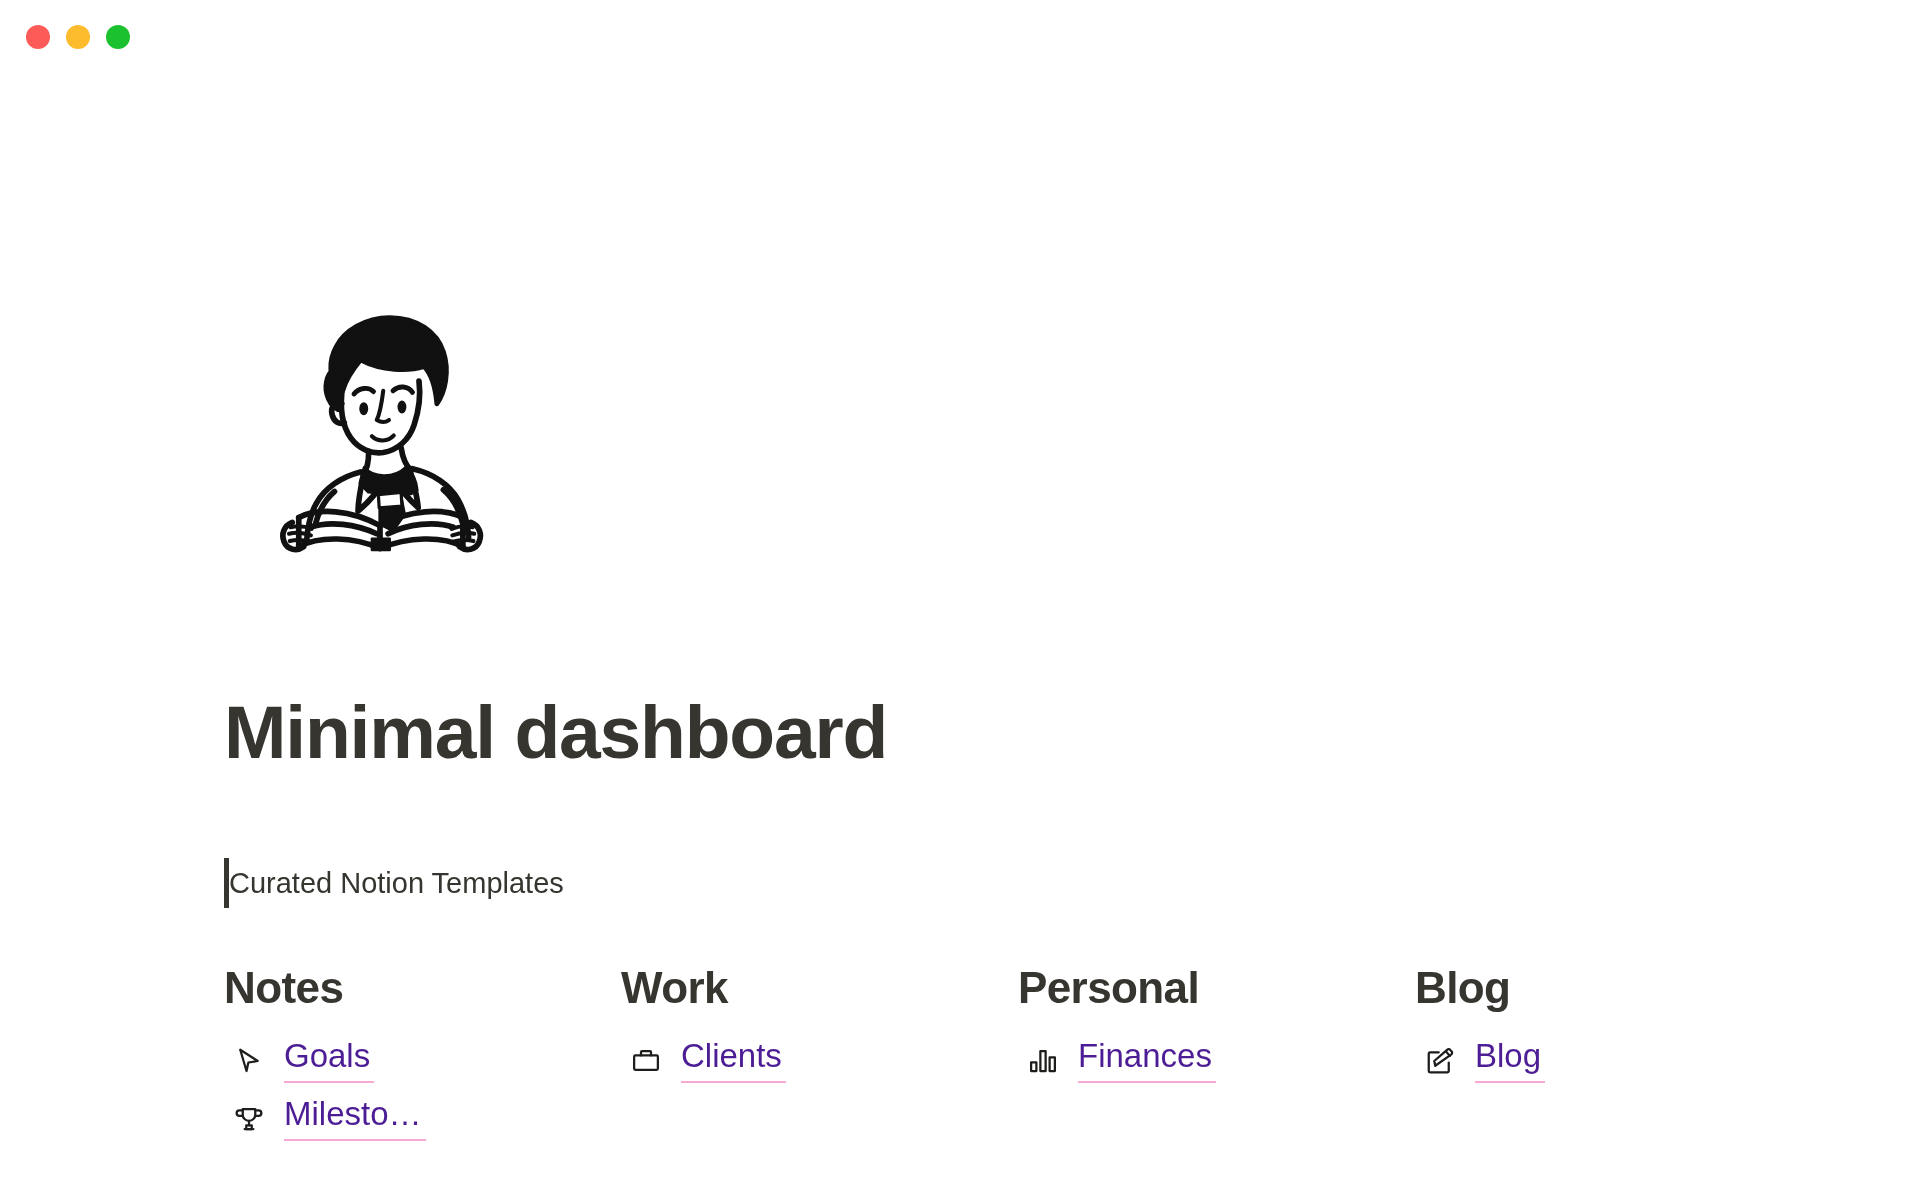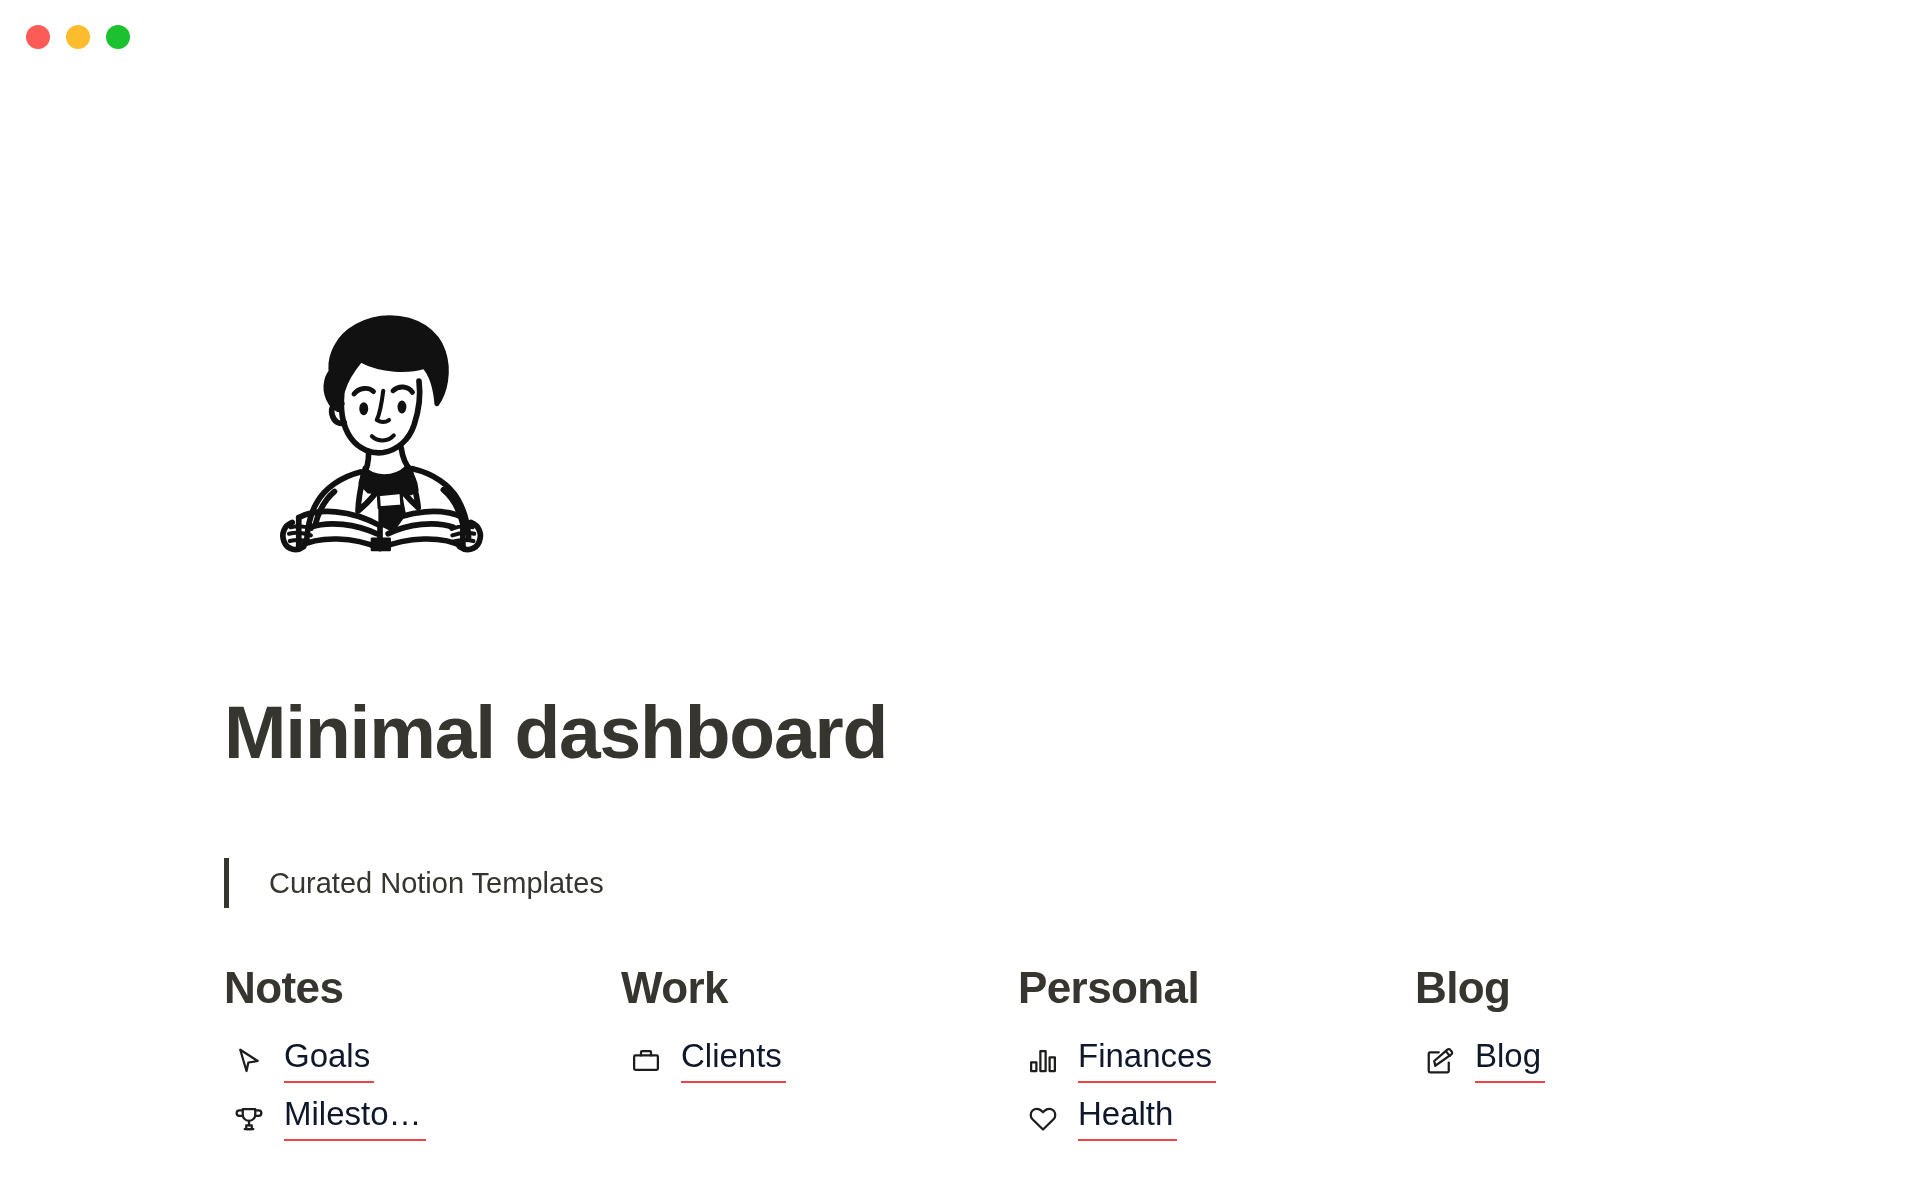--- a/index.html
+++ b/index.html
@@ -71,21 +71,20 @@
     align-items:center;
     height:52px;
   }
   .quote-bar {
     width:5px;
     height:50px;
     background:#373530;
     flex:0 0 auto;
   }
   .quote-text {
-    margin-left:40px;
     font-size:29px;
     color:#37352f;
     line-height:1;
     white-space:nowrap;
   }
 
   
   .columns {
     position:absolute;
     left:224px; top:886px;
@@ -117,24 +116,24 @@
     flex:0 0 34px;
     display:flex;
     align-items:center;
     justify-content:center;
     margin-right:18px;
     color:#1d1d1b;
   }
   .link-icon svg { display:block; }
   .link-label {
     font-size:33px;
-    color:#0f172a;
+    color:#4c1d95;
     line-height:1;
     white-space:nowrap;
-    border-bottom:2px solid #ef4444;
+    border-bottom:2px solid #f9a8d4;
     padding-bottom:9px;
     padding-right:4px;
   }
 </style>
 </head>
 <body>
 
 <div id="app">
 
   <div class="titlebar">
@@ -286,28 +285,20 @@
           <span class="link-icon">
             <svg width="30" height="30" viewBox="0 0 24 24" fill="none" stroke="currentColor" stroke-width="1.8" stroke-linecap="round" stroke-linejoin="round">
               <rect x="2.5" y="13" width="4.2" height="7"></rect>
               <rect x="9.9" y="4" width="4.2" height="16"></rect>
               <rect x="17.3" y="9" width="4.2" height="11"></rect>
             </svg>
           </span>
           <span class="link-label">Finances</span>
         </div>
 
-        <div class="link-row">
-          <span class="link-icon">
-            <svg width="30" height="30" viewBox="0 0 24 24" fill="none" stroke="currentColor" stroke-width="1.8" stroke-linecap="round" stroke-linejoin="round">
-              <path d="M12 20.4 L3.6 12.2 a4.9 4.9 0 0 1 7 -6.9 L12 6.6 l1.4 -1.3 a4.9 4.9 0 0 1 7 6.9 Z"></path>
-            </svg>
-          </span>
-          <span class="link-label">Health</span>
-        </div>
       </div>
 
       <div class="column">
         <div class="column-title">Blog</div>
 
         <div class="link-row">
           <span class="link-icon">
             <svg width="30" height="30" viewBox="0 0 24 24" fill="none" stroke="currentColor" stroke-width="1.8" stroke-linecap="round" stroke-linejoin="round">
               <path d="M19 13.2 V20 a1 1 0 0 1 -1 1 H4 a1 1 0 0 1 -1 -1 V6 a1 1 0 0 1 1 -1 h7"></path>
               <path d="M8.2 15.8 L7.4 12 L17.9 2.9 a1.6 1.6 0 0 1 2.3 0.2 l1.1 1.3 a1.6 1.6 0 0 1 -0.2 2.3 Z"></path>

